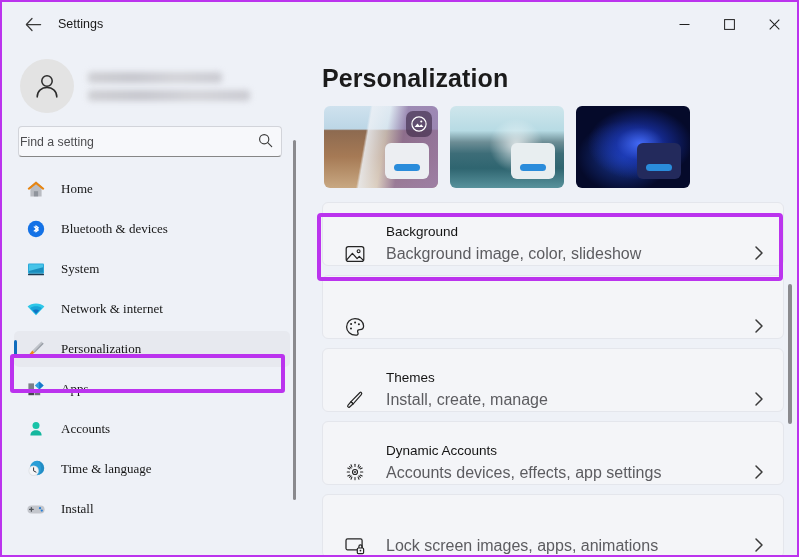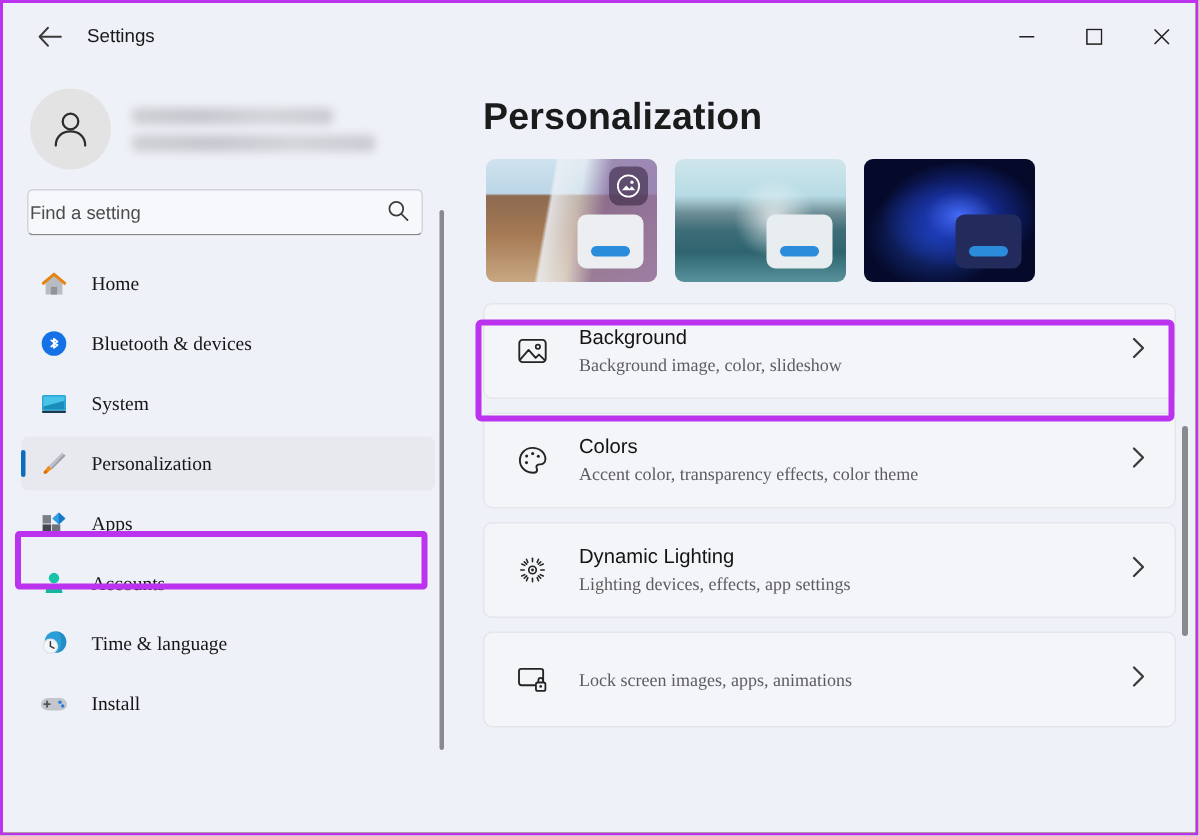--- a/index.html
+++ b/index.html
@@ -237,21 +237,21 @@
         radial-gradient(ellipse at 56% 46%, rgba(70,110,255,.95) 0%, rgba(30,60,200,.6) 26%, rgba(8,14,60,0) 58%),
         radial-gradient(ellipse at 42% 62%, rgba(40,90,230,.6) 0%, rgba(8,14,60,0) 50%); }
 
   .cards {
     margin: 14px 0 0 20px;
     width: 462px;
   }
   .card {
     position: relative;
     display: flex;
-    align-items: center;
+    align-items: flex-end;
     height: 64px;
     margin-bottom: 9px;
     border-radius: 6px;
     background: #f4f5f8;
     border: 1px solid #e4e6ec;
     cursor: pointer;
   }
   .card-ic {
     width: 30px;
     flex: none;
@@ -259,25 +259,24 @@
     display: flex; align-items: center; justify-content: center;
     color: #222;
   }
   .card-text { margin-left: 16px; }
   .card-title {
     font-size: 13.5px;
     color: #141414;
     line-height: 1.35;
   }
   .card-sub {
-    font-size: 12px;
+    font-size: 16px;
     color: #5c5c60;
     line-height: 1.4;
     margin-top: 1px;
-    font-family: Liberation Serif, serif;
   }
   .card-chev {
     margin-left: auto;
     margin-right: 18px;
     color: #3a3a3a;
   }
   .hl-card {
     position: absolute;
     left: 315px;
     top: 211px;
@@ -382,20 +381,30 @@
           <svg width="20" height="20" viewBox="0 0 20 20">
             <rect x="2" y="4.4" width="16" height="10.4" rx="1" fill="#2aa8d8"></rect>
             <rect x="3" y="5.4" width="14" height="8.4" fill="#47c4e8"></rect>
             <path d="M3 12 L17 8.2 V13.8 H3 Z" fill="#1b8dbd"></path>
             <rect x="2" y="14.8" width="16" height="1.5" rx=".6" fill="#1b3a52"></rect>
           </svg>
         </span>
         <span class="navlabel">System</span>
       </div>
 
+      <div class="navitem">
+        <span class="navicon">
+          <svg width="20" height="20" viewBox="0 0 20 20">
+            <path d="M1.6 7.4 C5.4 3.4 14.6 3.4 18.4 7.4 L10 16.2 Z" fill="#2ec7e8"></path>
+            <path d="M4.2 9.2 C6.8 6.6 13.2 6.6 15.8 9.2 L10 15.4 Z" fill="#18a4d8"></path>
+            <path d="M7.0 11.4 C8.3 10.2 11.7 10.2 13.0 11.4 L10 14.8 Z" fill="#1172c4"></path>
+          </svg>
+        </span>
+        <span class="navlabel">Network &amp; internet</span>
+      </div>
 
       <div class="navitem selected">
         <span class="navicon">
           <svg width="20" height="20" viewBox="0 0 20 20">
             <path d="M15.4 2.6 L17.6 4.8 L8.6 13.8 L6.4 11.6 Z" fill="#bfc3c9"></path>
             <path d="M16.6 3.8 L17.6 4.8 L8.6 13.8 L7.9 13.1 Z" fill="#9aa0a8"></path>
             <path d="M6.3 11.5 L8.5 13.7 L4.8 16.6 C3.6 17.4 2.6 16.4 3.4 15.2 Z" fill="#f08a18"></path>
             <path d="M4.8 16.6 C3.6 17.4 2.6 16.4 3.4 15.2 L4.4 14.4 L5.9 15.9 Z" fill="#d8700c"></path>
           </svg>
         </span>
@@ -515,31 +524,44 @@
       <div class="card">
         <span class="card-ic">
           <svg width="22" height="22" viewBox="0 0 22 22">
             <path d="M11 2.6 C16 2.6 19.6 6 19.6 10 C19.6 12.6 17.6 13.6 15.9 13.6 C14.6 13.6 13.6 14.3 13.6 15.4 C13.6 16.2 14.1 16.6 14.1 17.4 C14.1 18.5 13.1 19.2 11.6 19.2 C6.6 19.2 2.6 15.6 2.6 11 C2.6 6.2 6.3 2.6 11 2.6 Z" fill="none" stroke="#242424" stroke-width="1.25" stroke-linejoin="round"></path>
             <circle cx="7.1" cy="8.0" r="1.02" fill="#242424"></circle>
             <circle cx="11.1" cy="6.4" r="1.02" fill="#242424"></circle>
             <circle cx="14.9" cy="8.2" r="1.02" fill="#242424"></circle>
             <circle cx="7.0" cy="12.4" r="1.02" fill="#242424"></circle>
           </svg>
         </span>
-        <div class="card-text">
-          <div class="card-title">Colors</div>
-          <div class="card-sub">Accent color, transparency effects, color theme</div>
-        </div>
         <span class="card-chev">
           <svg width="12" height="16" viewBox="0 0 12 16">
               <path d="M3 2 L9 8 L3 14" fill="none" stroke="currentColor" stroke-width="1.5" stroke-linecap="round" stroke-linejoin="round"></path>
             </svg>
         </span>
       </div>
 
+      <div class="card">
+        <span class="card-ic">
+          <svg width="22" height="22" viewBox="0 0 22 22">
+            <path d="M17.2 3.4 C17.9 4.1 17.9 5.0 17.3 5.7 L9.2 14.8 L7.0 12.6 L16.0 3.5 C16.6 2.9 16.6 2.8 17.2 3.4 Z" fill="none" stroke="#242424" stroke-width="1.2" stroke-linejoin="round"></path>
+            <path d="M7.0 12.6 L9.2 14.8 L5.6 18.0 C4.6 18.9 3.0 17.4 3.9 16.4 Z" fill="none" stroke="#242424" stroke-width="1.2" stroke-linejoin="round"></path>
+          </svg>
+        </span>
+        <div class="card-text">
+          <div class="card-title">Themes</div>
+          <div class="card-sub">Install, create, manage</div>
+        </div>
+        <span class="card-chev">
+          <svg width="12" height="16" viewBox="0 0 12 16">
+              <path d="M3 2 L9 8 L3 14" fill="none" stroke="currentColor" stroke-width="1.5" stroke-linecap="round" stroke-linejoin="round"></path>
+            </svg>
+        </span>
+      </div>
 
       <div class="card">
         <span class="card-ic">
           <svg width="24" height="24" viewBox="0 0 24 24">
             <circle cx="12" cy="12" r="2.5" fill="none" stroke="#242424" stroke-width="1.15"></circle>
             <circle cx="12" cy="12" r="0.95" fill="#242424"></circle>
             <g stroke="#242424" stroke-width="1.05" stroke-linecap="round">
               <path d="M12 4.2 V6.5"></path>
                 <path d="M12 17.5 V19.8"></path>
               <path d="M4.2 12 H6.5"></path>
@@ -553,22 +575,22 @@
               <path d="M16.0 4.8 L15.1 6.9"></path>
                 <path d="M8.9 17.1 L8.0 19.2"></path>
               <path d="M4.8 8.0 L6.9 8.9"></path>
                 <path d="M17.1 15.1 L19.2 16.0"></path>
               <path d="M4.8 16.0 L6.9 15.1"></path>
                 <path d="M17.1 8.9 L19.2 8.0"></path>
             </g>
           </svg>
         </span>
         <div class="card-text">
-          <div class="card-title">Dynamic Lighting</div>
-          <div class="card-sub">Lighting devices, effects, app settings</div>
+          <div class="card-title">Dynamic Accounts</div>
+          <div class="card-sub">Accounts devices, effects, app settings</div>
         </div>
         <span class="card-chev">
           <svg width="12" height="16" viewBox="0 0 12 16">
               <path d="M3 2 L9 8 L3 14" fill="none" stroke="currentColor" stroke-width="1.5" stroke-linecap="round" stroke-linejoin="round"></path>
             </svg>
         </span>
       </div>
 
       <div class="card">
         <span class="card-ic">

